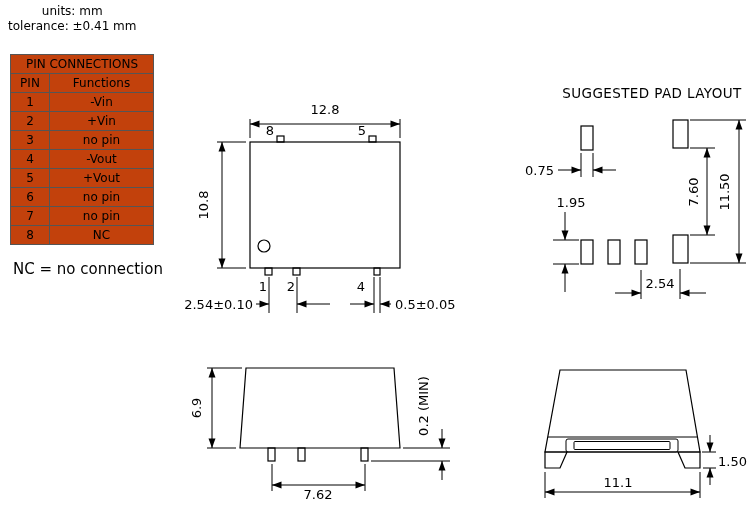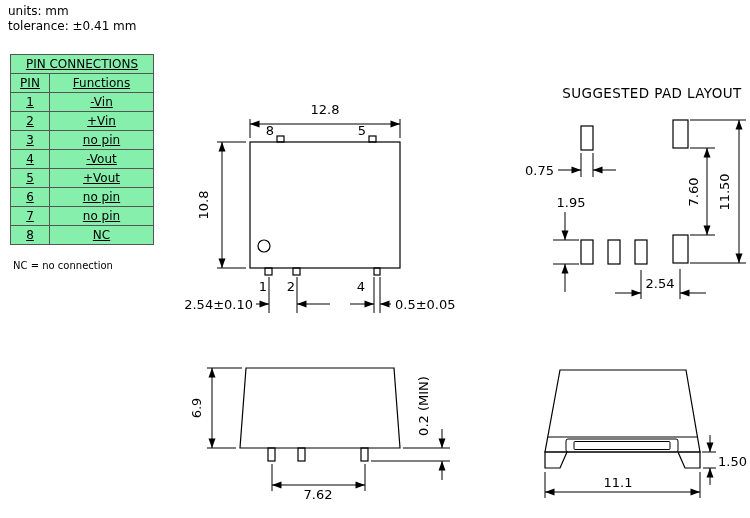--- a/index.html
+++ b/index.html
@@ -1,28 +1,28 @@
 <!DOCTYPE html>
 <html><head>
 <meta charset="utf-8">
 <style>
   * { margin:0; padding:0; box-sizing:border-box; }
   html,body { background:#fff; }
   body {
     width:750px; height:518px; position:relative; overflow:hidden;
     font-family:"DejaVu Sans","Liberation Sans",sans-serif; color:#000;
   }
-  .notes { position:absolute; left:8px; top:4px; font-size:12px; line-height:15px; }
+  .notes { position:absolute; left:8px; top:4px; font-size:12px; line-height:15px;text-align:center; }
   .pin-table-wrap { position:absolute; left:10px; top:54px; }
-  table { border-collapse:collapse; background:#86efac;text-decoration:underline; }
+  table { border-collapse:collapse; background:#c2410c; }
   td { border:1px solid #555; font-size:12px; font-weight:normal; text-align:center;
        padding:0 2px; height:19px; }
   .col-pin { width:39px; }
   .col-fn  { width:104px;margin-top:44px; }
-  .nc-note { position:absolute; left:13px; top:260px; font-size:10px; }
+  .nc-note { position:absolute; left:13px; top:260px; font-size:15px; }
   svg.drawing { position:absolute; left:0; top:0; }
   svg text { font-family:"DejaVu Sans","Liberation Sans",sans-serif; font-size:13px; fill:#000; }
   svg text.pad-title { font-size:13.5px; letter-spacing:0.4px; }
   .draw { stroke:#000; stroke-width:1.2; fill:none; }
   .pad  { stroke:#000; stroke-width:1.2; fill:#fff; }
   .thin { stroke:#000; stroke-width:1; fill:none; }
 </style>
 </head>
 <body>
 

